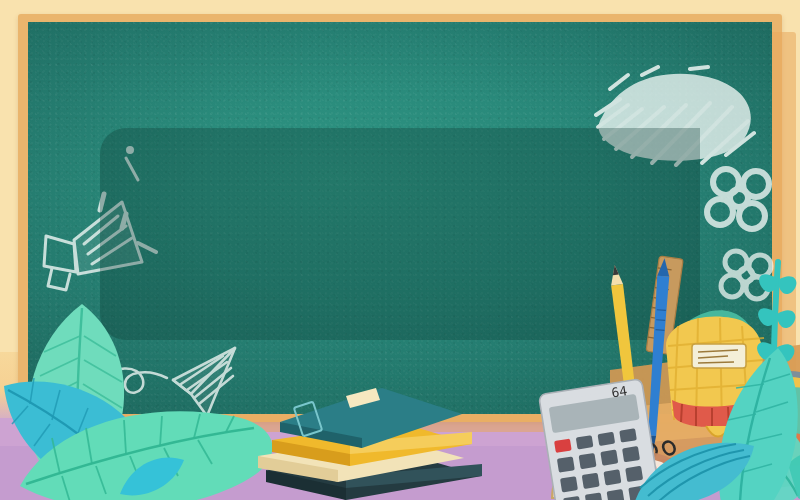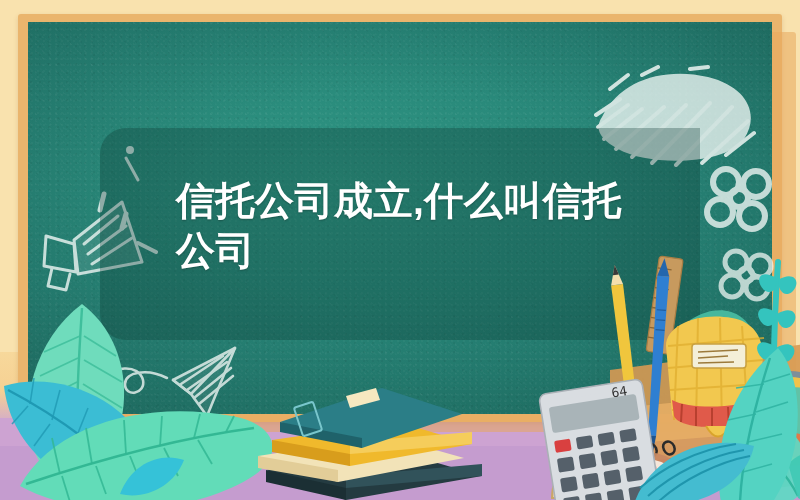--- a/index.html
+++ b/index.html
@@ -204,21 +204,20 @@
         <path d="M86 44 L128 16"></path>
           <path d="M92 50 L132 22"></path>
           <path d="M99 58 L136 28"></path>
         <path d="M104 64 L138 36"></path>
       </g>
     </svg>
   </div>
 
   <div class="title-panel"></div>
 
-  <div class="headline">信托公司成立,什么叫信托公司</div>
 
   <div class="fg">
 
     <div class="leaf" style="left:12px;top:300px;">
       <svg width="150" height="200" viewBox="0 0 150 200">
         <path d="M70 4 C118 40, 128 116, 84 176 C62 196, 34 182, 22 150 C6 106, 22 40, 70 4 Z" fill="#6fdcbc"></path>
         <path d="M70 8 C66 70, 62 130, 70 176" stroke="#3fbf9c" stroke-width="2.4" fill="none"></path>
         <g stroke="#3fbf9c" stroke-width="1.8" fill="none" opacity=".85">
           <path d="M68 36 L32 52"></path>
             <path d="M66 58 L28 76"></path>

